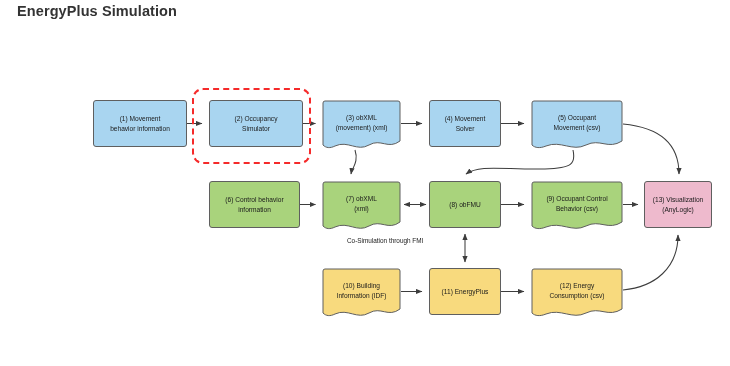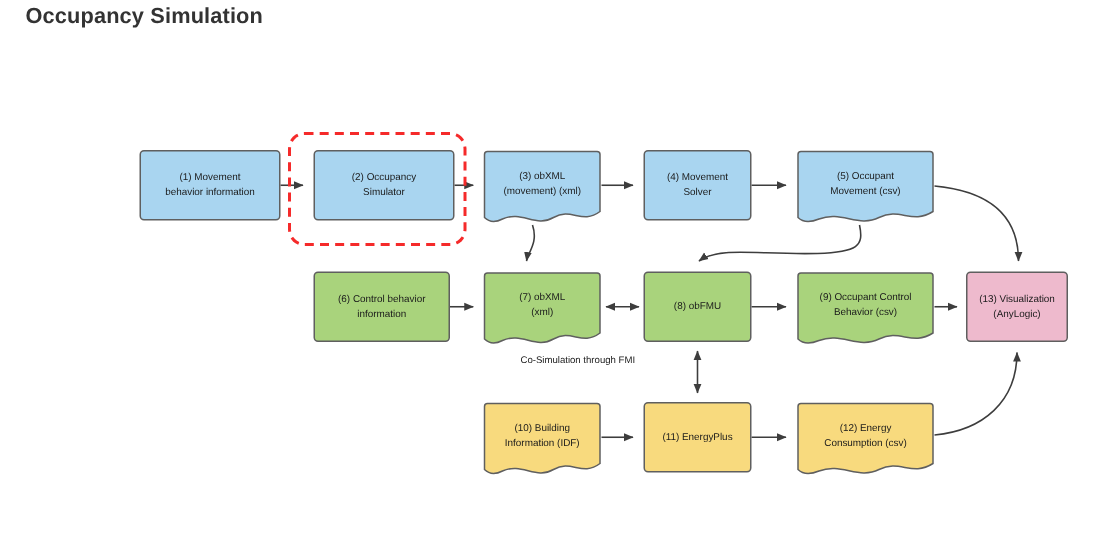--- a/index.html
+++ b/index.html
@@ -81,21 +81,21 @@
   #fmi-label {
     position: absolute;
     font-size: 6.4px;
     color: #1a1a1a;
     white-space: nowrap;
   }
 </style>
 </head>
 <body>
 
-<div id="page-title">Occupancy Simulation</div>
+<div id="page-title">EnergyPlus Simulation</div>
 
 <div id="diagram-canvas">
 
   <svg id="connectors" viewBox="0 0 730 366" xmlns="http://www.w3.org/2000/svg">
     <defs>
       <marker id="ah" markerWidth="7" markerHeight="7" refX="6" refY="3" orient="auto" markerUnits="userSpaceOnUse">
         <path d="M0,0.4 L6.4,3 L0,5.6 z" fill="#3d3d3d"></path>
       </marker>
       <marker id="ah-start" markerWidth="7" markerHeight="7" refX="0.4" refY="3" orient="auto" markerUnits="userSpaceOnUse">
         <path d="M6.4,0.4 L0,3 L6.4,5.6 z" fill="#3d3d3d"></path>

